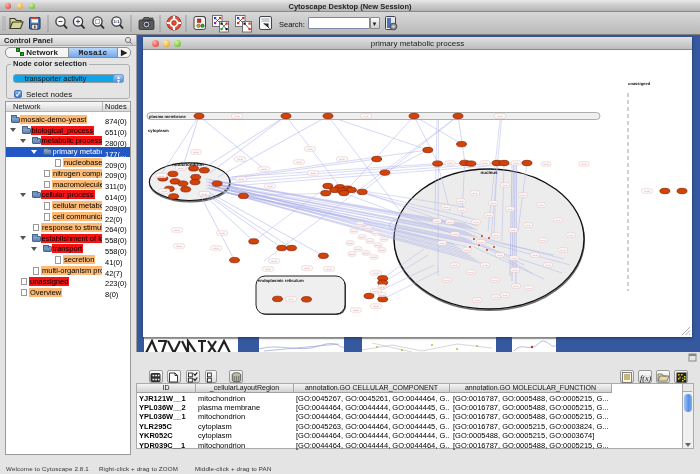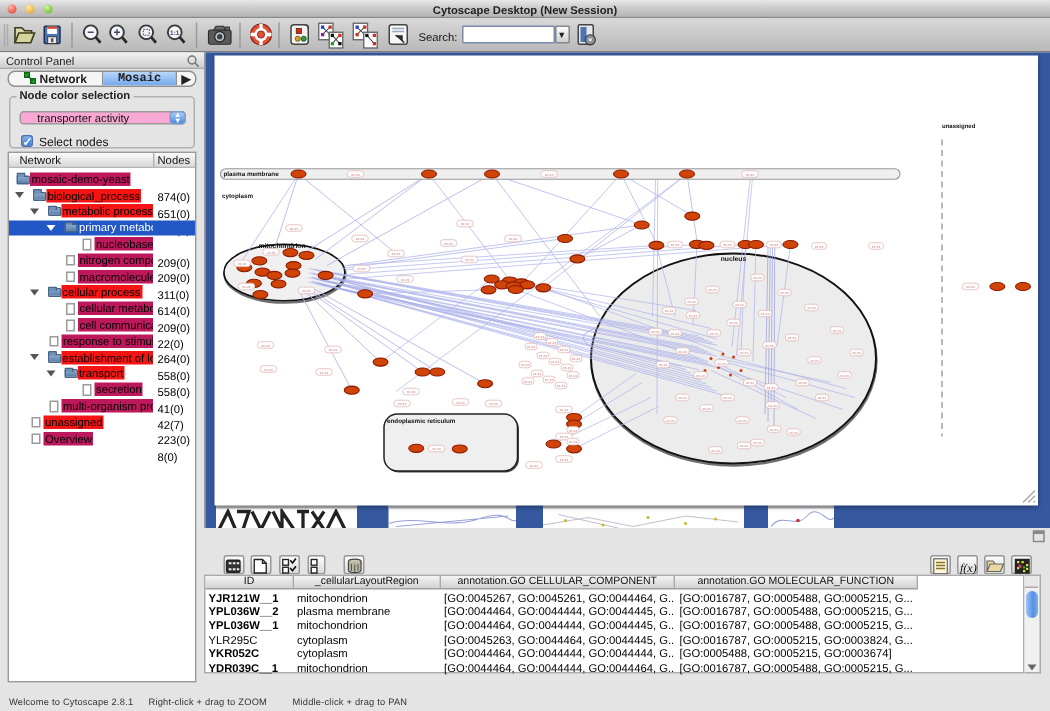--- a/index.html
+++ b/index.html
@@ -21,56 +21,56 @@
     border:1px solid #7a8aa8; border-radius:1px; }
   #searcharrow { position:absolute; left:369.5px; top:5px; width:10px; height:12px;
     background:linear-gradient(#fdfdfd,#cfcfcf); border:1px solid #888; border-radius:1px;
     font-size:6px; text-align:center; line-height:12px; color:#222; }
 
   
   #cpanel { position:absolute; left:0; top:35px; width:137px; height:427px;
     background:#e4e4e4; border-right:1px solid #9a9a9a; }
   #cpanel-head { position:absolute; left:0; top:0; width:136px; height:11px;
     background:linear-gradient(#f2f2f2,#cfcfcf); border-bottom:1px solid #aaa;
-    font-size:7.5px; color:#222; padding-left:4px; line-height:11px; }
+    font-size:7.5px; color:#222; padding-left:4px; line-height:11px;font-weight:bold; }
   #cp-tabs { position:absolute; left:5px; top:12px; width:126px; height:11px;
     border:1px solid #8f8f8f; border-radius:5px; background:#f5f5f5; display:flex; overflow:hidden; }
   #cp-tabs .seg { font-size:8px; font-weight:bold; color:#222; text-align:center; line-height:10px; }
   #seg-net { width:63px; border-right:1px solid #8f8f8f; }
   #seg-mosaic { width:49px; background:linear-gradient(#b8d7fb,#74a9ec); border-right:1px solid #8f8f8f;font-family:Liberation Mono, monospace; }
   #seg-arr { width:12px; font-size:7px; line-height:10px; }
   #groupbox { position:absolute; left:6px; top:29px; width:124px; height:35px;
     border:1px solid #b0b0b0; border-radius:3px; }
   #grouplbl { position:absolute; left:11px; top:24px; background:#e4e4e4; padding:0 2px;
     font-size:7.5px; font-weight:bold; color:#222; }
-  #combo { position:absolute; left:13px; top:39px; width:111px; height:9px; background:#f9a8d4;
+  #combo { position:absolute; left:13px; top:39px; width:111px; height:9px; background:#0ea5e9;
     border:1px solid #9a9a9a; border-radius:3px; font-size:7.5px; color:#111; text-align:center; line-height:8px; padding-right:26px; }
   #combo-btn { position:absolute; right:-1px; top:-1px; width:11px; height:9px; border-radius:3px;
     background:linear-gradient(#a8cdf8,#4f8ce0); border:1px solid #7a9cc8; color:#fff;
     font-size:5px; line-height:4px; text-align:center; }
   #checkbox { position:absolute; left:14px; top:55px; width:8px; height:8px; border-radius:2px;
     background:linear-gradient(#7db3f2,#3878d8); border:1px solid #4a6fae; color:#fff;
     font-size:8px; line-height:8px; text-align:center; font-weight:bold; }
   #checklbl { position:absolute; left:26px; top:55px; font-size:8px; color:#111; }
 
   
   #treebox { position:absolute; left:5px; top:66px; width:126px; height:354px;
     background:#fff; border:1px solid #9a9a9a; }
   #treehead { position:absolute; left:0; top:0; width:124px; height:10px;
     background:linear-gradient(#fafafa,#d8d8d8); border-bottom:1px solid #b5b5b5; font-size:7.5px; color:#111; }
   #treehead .c1 { position:absolute; left:7px; top:0; line-height:10px; }
   #treehead .c2 { position:absolute; left:99px; top:0; line-height:10px; }
   #treehead .sep { position:absolute; left:96px; top:0; width:1px; height:10px; background:#b5b5b5; }
   .trow { position:absolute; left:0; width:124px; height:10.8px; font-size:7.5px; }
   .trow .lbl { position:absolute; top:0.6px; height:9px; line-height:9px; padding:0 1px;
     white-space:nowrap; overflow:hidden; color:#000; }
-  .trow .num { position:absolute; left:99px; top:13px; line-height:9px; color:#000; }
+  .trow .num { position:absolute; left:99px; top:3px; line-height:9px; color:#000; }
   .trow.sel { background:#2158c6; }
   .trow.sel .lbl, .trow.sel .num { color:#fff; }
-  .lbl.g { background:#be185d; }
+  .lbl.g { background:#fdba74; }
   .lbl.r { background:#f51414; }
   .tri { position:absolute; top:3px; width:0; height:0; border-left:3px solid transparent;
     border-right:3px solid transparent; border-top:4px solid #555; }
   .trow.sel .tri { border-top-color:#fff; }
   .fold { position:absolute; top:2.5px; width:9px; height:6px; background:linear-gradient(#88a7cc,#5c80ac);
     border:1px solid #4a6488; border-radius:1px; }
   .fold:before { content:""; position:absolute; left:-1px; top:-2.4px; width:4px; height:1.6px;
     background:#7292ba; border:1px solid #4a6488; border-bottom:none; border-radius:1px 1px 0 0; }
   .page { position:absolute; top:1.5px; width:6px; height:7.5px; background:#fff; border:1px solid #9a9a9a; }
 
@@ -374,20 +374,26 @@
       </svg>
   </div>
   <div class="frag" style="left:375px; width:44px;">
     <svg width="44" height="15">
         <path d="M2 12 C 10 2 18 14 26 5 S 40 12 44 6" stroke="#99a2d8" stroke-width="0.7" fill="none"></path>
         <circle cx="20" cy="8" r="1.2" fill="#c33"></circle>
       </svg>
   </div>
 
   <div id="iwin">
+    <div id="iwin-tb">
+      <div class="tl" style="left:9px; background:radial-gradient(circle at 35% 30%,#ffb3ad,#ee6a5f 55%,#c23a30);"></div>
+      <div class="tl" style="left:20px; background:radial-gradient(circle at 35% 30%,#ffe9a8,#f5bf4f 55%,#cf9325);"></div>
+      <div class="tl" style="left:31px; background:radial-gradient(circle at 35% 30%,#d2f2a8,#8fd151 55%,#5ba125);"></div>
+      <div id="iwin-title">primary metabolic process</div>
+    </div>
     <div id="canvas">
       <svg id="net" width="547" height="285" viewBox="0 0 547 285">
           <ellipse cx="345.3" cy="189.3" rx="95" ry="70" fill="none" stroke="#333" stroke-width="1.6" opacity="0.7"></ellipse>
           <ellipse cx="345" cy="188" rx="95" ry="70" fill="#ececec" stroke="#111" stroke-width="1.3"></ellipse>
           <ellipse cx="46" cy="131.9" rx="40.3" ry="18.8" fill="none" stroke="#333" stroke-width="1.6" opacity="0.7"></ellipse>
           <ellipse cx="45.6" cy="130.7" rx="40.3" ry="18.8" fill="#f0f0f0" stroke="#111" stroke-width="1.1"></ellipse>
           <rect x="113" y="226" width="89" height="38" rx="9" fill="#444"></rect>
           <rect x="112" y="225" width="89" height="38" rx="9" fill="#efefef" stroke="#222" stroke-width="1"></rect>
           <line x1="484" y1="42" x2="484" y2="240" stroke="#aaa" stroke-width="1.1" stroke-dasharray="4 3"></line>
           <line x1="62" y1="128" x2="322" y2="173" stroke="#a9afe8" stroke-width="0.45"></line>
@@ -798,21 +804,21 @@
           <span style="left:159px; width:153px;">[GO:0044464, GO:0044444, GO:0044445, G...</span>
           <span style="left:316px; width:158px;">[GO:0016787, GO:0005488, GO:0005215, G...</span>
         </div>
         <div class="drow" style="top:28.3px; left:0; width:546px;">
           <span style="left:2px; width:56px; font-weight:bold;">YPL036W__1</span>
           <span style="left:61px; width:95px;">mitochondrion</span>
           <span style="left:159px; width:153px;">[GO:0044464, GO:0044444, GO:0044445, G...</span>
           <span style="left:316px; width:158px;">[GO:0016787, GO:0005488, GO:0005215, G...</span>
         </div>
         <div class="drow" style="top:37.7px; left:0; width:546px;">
-          <span style="left:2px; width:56px; font-weight:normal;">YLR295C</span>
+          <span style="left:2px; width:56px; font-weight:bold;">YLR295C</span>
           <span style="left:61px; width:95px;">cytoplasm</span>
           <span style="left:159px; width:153px;">[GO:0045263, GO:0044464, GO:0044445, G...</span>
           <span style="left:316px; width:158px;">[GO:0016787, GO:0005215, GO:0003824, G...</span>
         </div>
         <div class="drow" style="top:47.1px; left:0; width:546px;">
           <span style="left:2px; width:56px; font-weight:bold;">YKR052C</span>
           <span style="left:61px; width:95px;">cytoplasm</span>
           <span style="left:159px; width:153px;">[GO:0044464, GO:0044444, GO:0044444, G...</span>
           <span style="left:316px; width:158px;">[GO:0005488, GO:0005215, GO:0003674]</span>
         </div>

